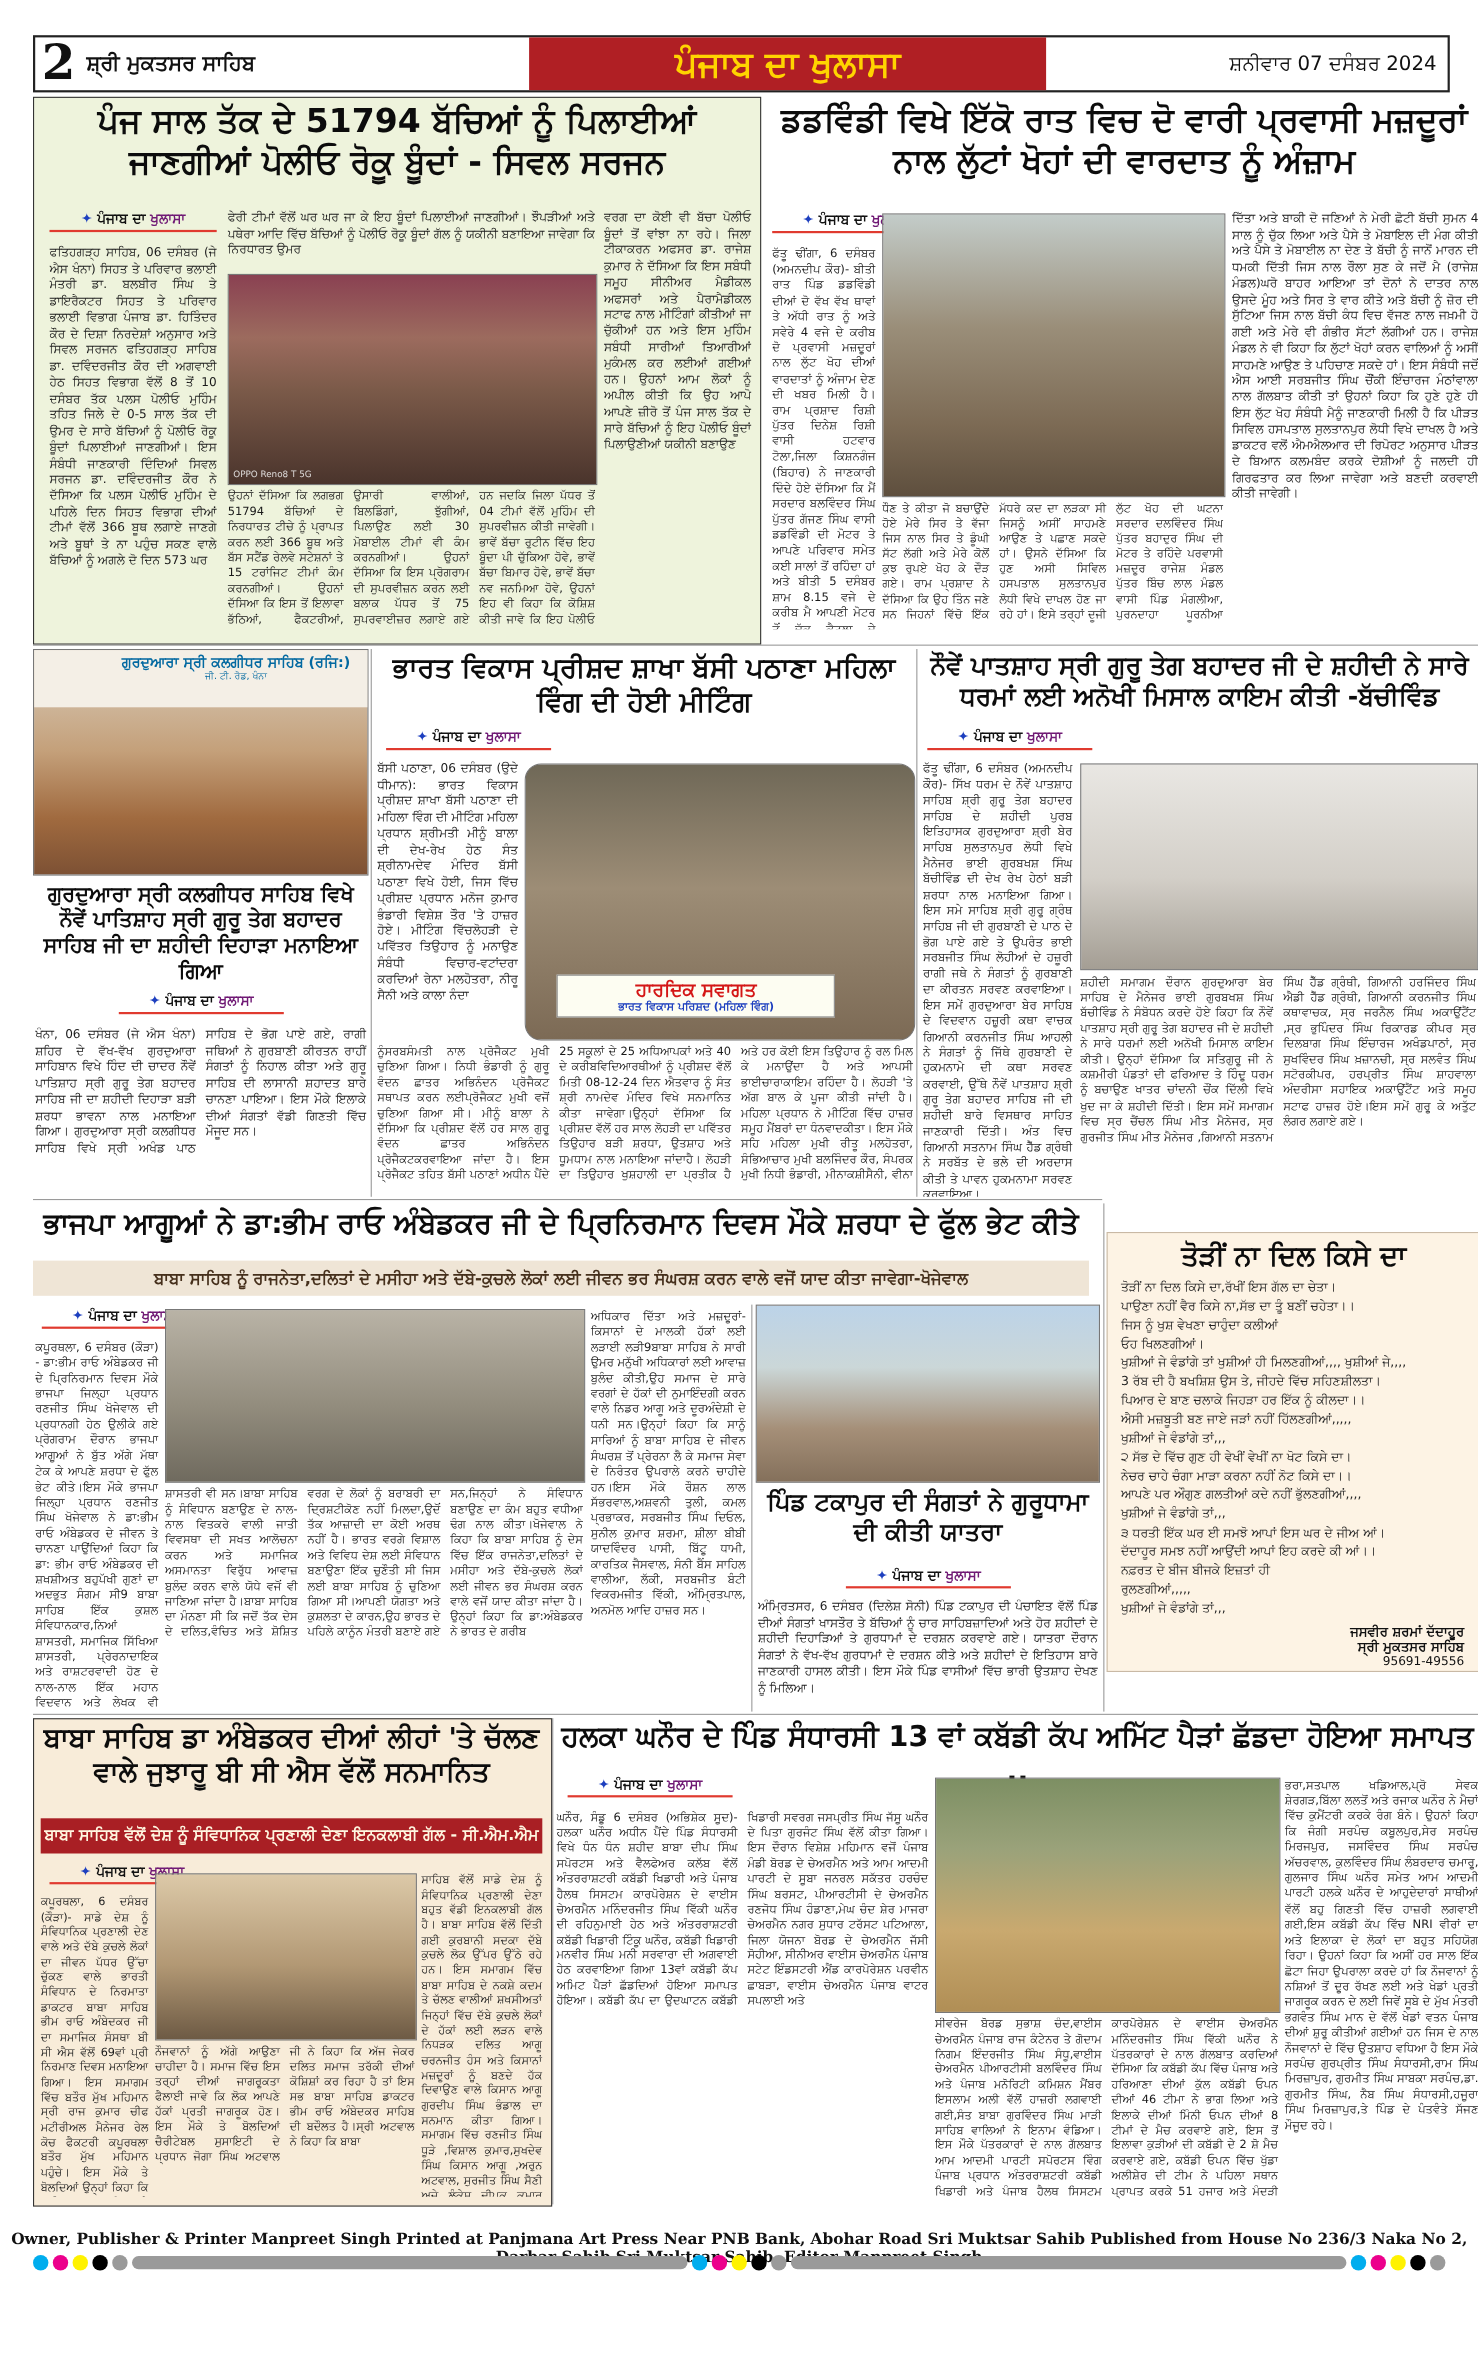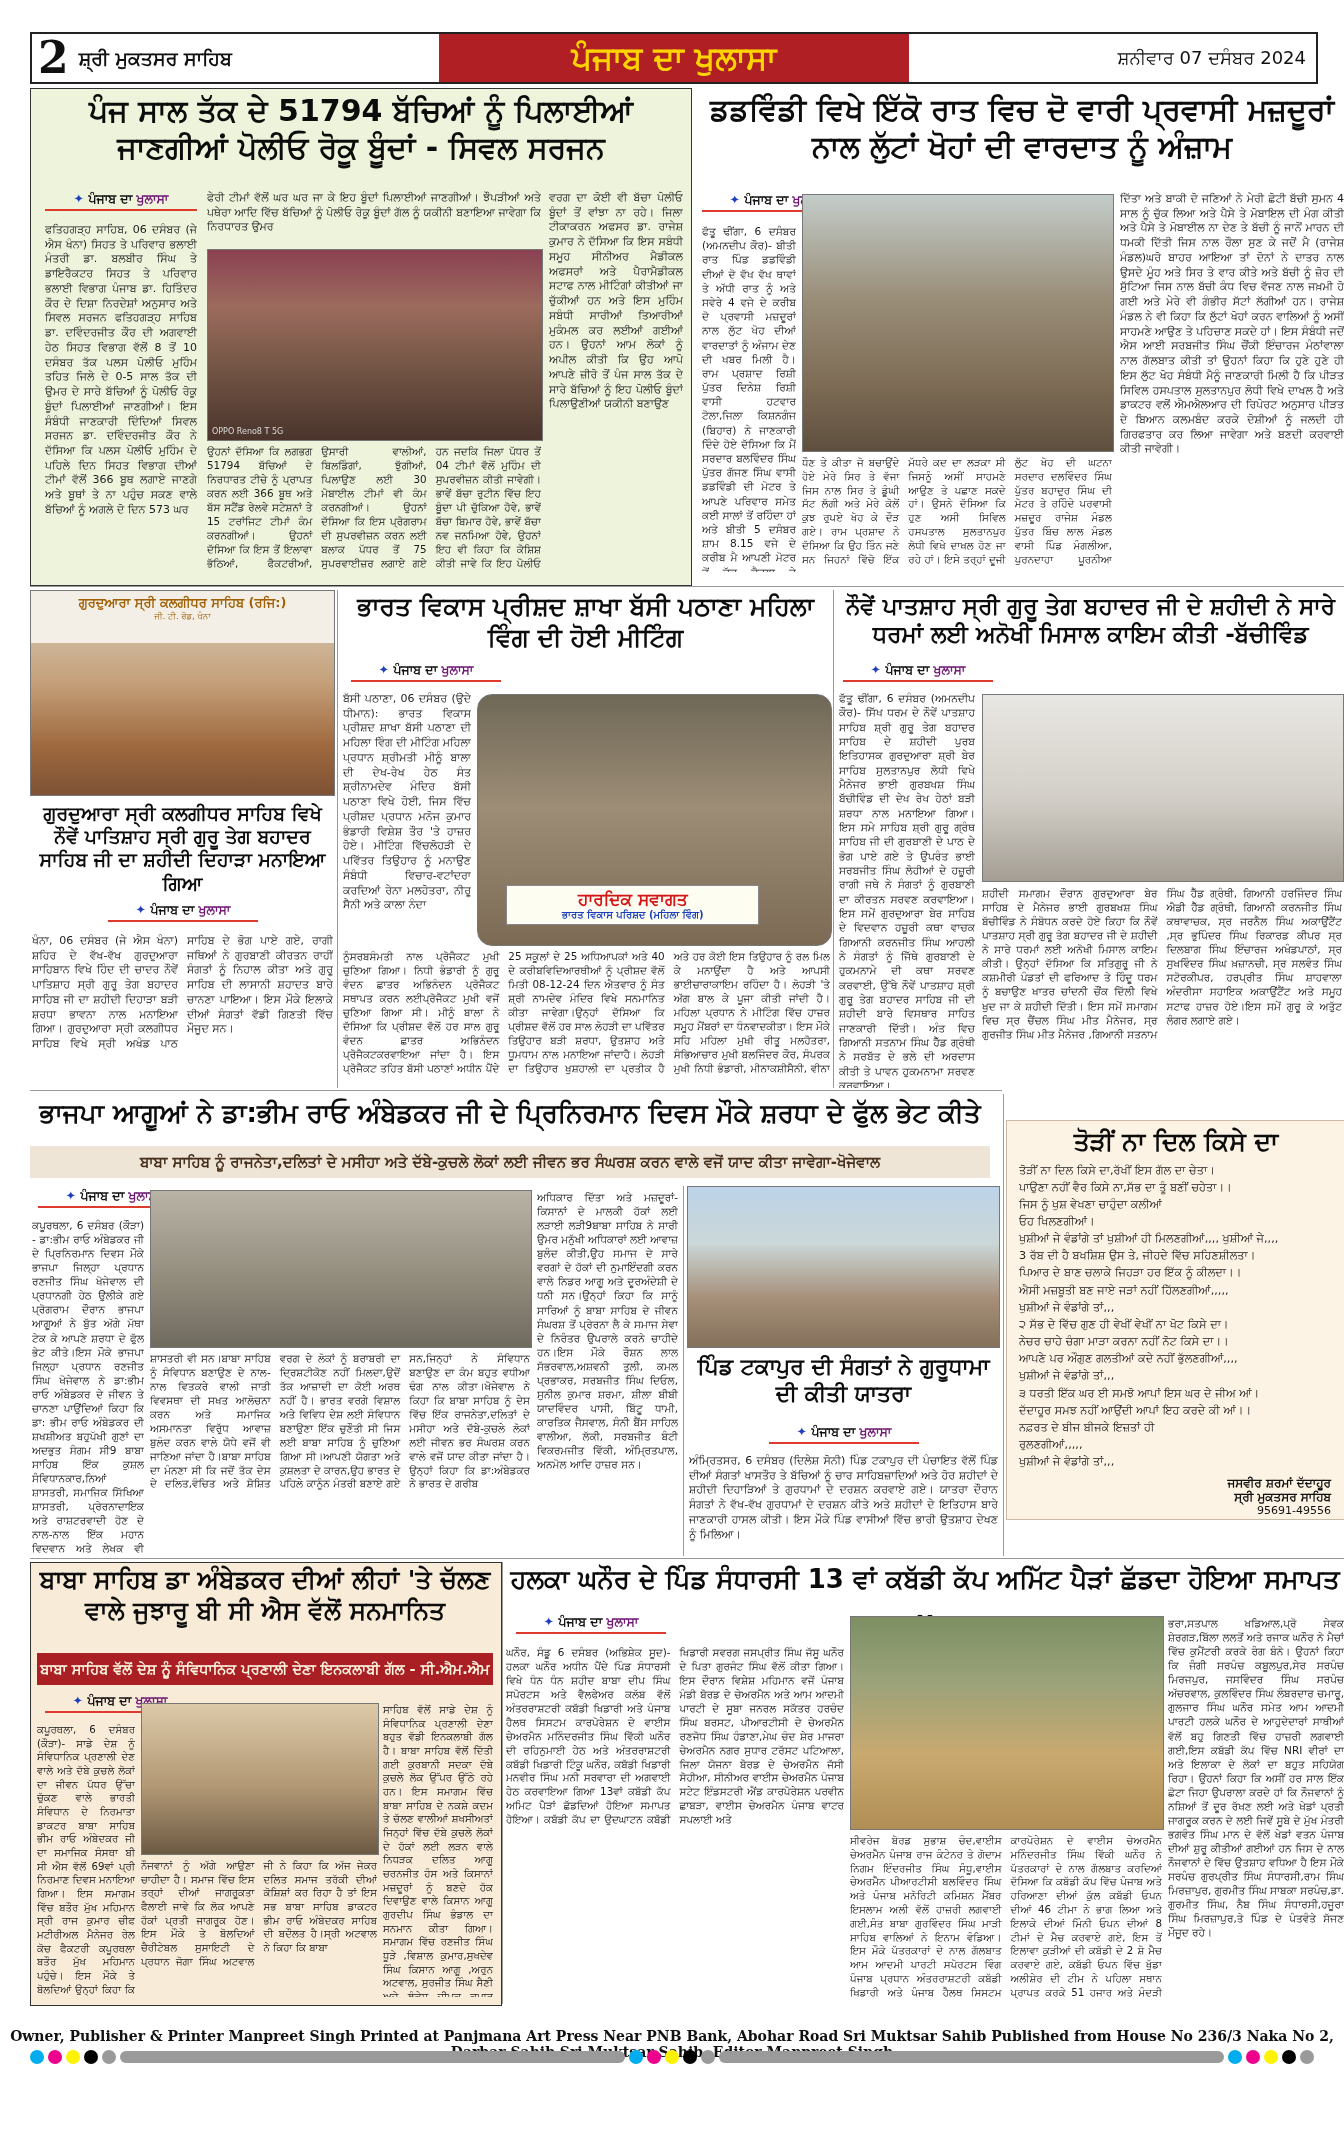--- a/index.html
+++ b/index.html
@@ -34,41 +34,41 @@
   
   .ph-meeting{background:linear-gradient(180deg,#8a4152 0%,#9c6b5e 30%,#7b5a49 55%,#4a342c 100%);}
   .ph-robbery{background:linear-gradient(180deg,#c3ccc9 0%,#9a8e79 40%,#7c6a54 75%,#5e4f3e 100%);}
   .ph-kirtan{background:linear-gradient(180deg,#d9cebd 0%,#c4a07a 45%,#a06a3f 75%,#7d5134 100%);}
   .ph-mahila{background:linear-gradient(180deg,#6f6857 0%,#9d8d76 45%,#7c6a55 100%);}
   .ph-bersahib{background:linear-gradient(180deg,#e9e7e3 0%,#d3cfc8 55%,#a49e94 100%);}
   .ph-bjp{background:linear-gradient(180deg,#b9b3a6 0%,#938d7e 55%,#6f6a5e 100%);}
   .ph-takapur{background:linear-gradient(180deg,#bcd3e8 0%,#cbd7d8 35%,#a58f78 70%,#84705b 100%);}
   .ph-bcs{background:linear-gradient(180deg,#dcc9a8 0%,#b29874 55%,#6d5a44 100%);}
   .ph-kabaddi{background:linear-gradient(180deg,#7d8f63 0%,#9aa27a 30%,#c9a96f 65%,#b08e55 100%);}
-  .ph-white-strip{position:absolute;left:0;top:0;width:100%;background:#f4efe6;color:#a16207;text-align:center;}
+  .ph-white-strip{position:absolute;left:0;top:0;width:100%;background:#f4efe6;color:#0369a1;text-align:center;padding-left:32px;}
   .banner{position:absolute;left:8%;bottom:8%;width:70%;background:#fdfdf2;border:1px solid #888;text-align:center;padding:3px 2px;}
   .banner .l1{color:#d41616;font-weight:800;font-size:17px;}
   .banner .l2{color:#1d3fbf;font-weight:700;font-size:10px;}
   .watermark{position:absolute;left:4px;bottom:4px;color:#f2f2f2;font-size:8px;opacity:.85;}
   
   .foot-pa{position:absolute;left:0;top:2008px;width:100%;text-align:center;font-size:14px;font-weight:700;}
   .foot-en{position:absolute;left:0;top:2028px;width:100%;text-align:center;font-family:"DejaVu Serif",serif;font-size:14px;font-weight:700;}
   .marks{position:absolute;left:30px;top:2050px;width:1284px;height:14px;display:flex;align-items:center;gap:4px;}
   .dot{width:14px;height:14px;border-radius:50%;}
   .bar{flex:1;height:12px;background:#9a9a9a;border-radius:6px;}
 </style>
 </head>
 <body>
 
 <div class="page">
 
   <div class="masthead">
     <div class="pagenum">2</div>
     <div class="edition">ਸ਼੍ਰੀ ਮੁਕਤਸਰ ਸਾਹਿਬ</div>
-    <div class="masthead-title" style="background:#b01f24;color:#ffd400;">ਪੰਜਾਬ ਦਾ ਖੁਲਾਸਾ</div>
+    <div class="masthead-title" style="background:#b01f24;color:#ffd400;margin-left:42px;">ਪੰਜਾਬ ਦਾ ਖੁਲਾਸਾ</div>
     <div class="mast-date">ਸ਼ਨੀਵਾਰ 07 ਦਸੰਬਰ 2024</div>
   </div>
 
   <div class="art1">
     <div class="abs headline" style="left:8px;top:4px;width:644px;font-size:30px;">ਪੰਜ ਸਾਲ ਤੱਕ ਦੇ 51794 ਬੱਚਿਆਂ ਨੂੰ ਪਿਲਾਈਆਂ ਜਾਣਗੀਆਂ ਪੋਲੀਓ ਰੋਕੂ ਬੂੰਦਾਂ - ਸਿਵਲ ਸਰਜਨ</div>
     <div class="abs tag" style="left:14px;top:102px;width:152px;">
       <span class="st">✦</span>
       <span>ਪੰਜਾਬ ਦਾ</span>
       <span class="b">ਖੁਲਾਸਾ</span>
     </div>

